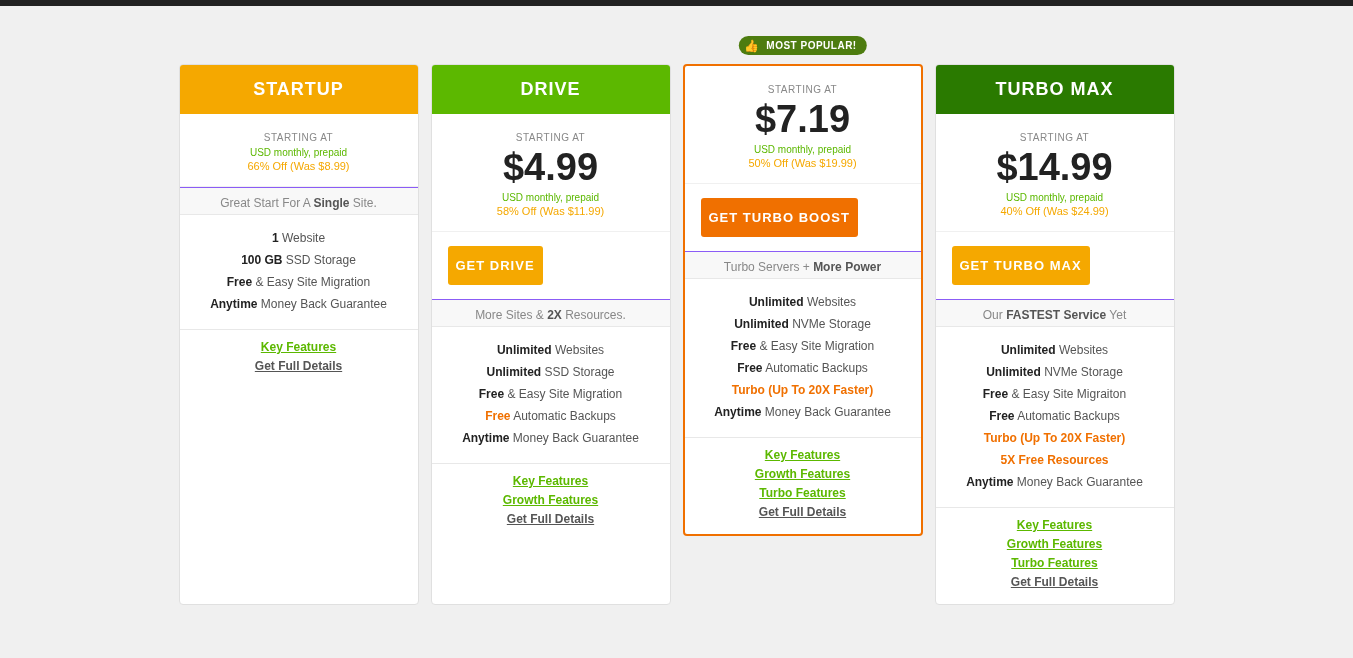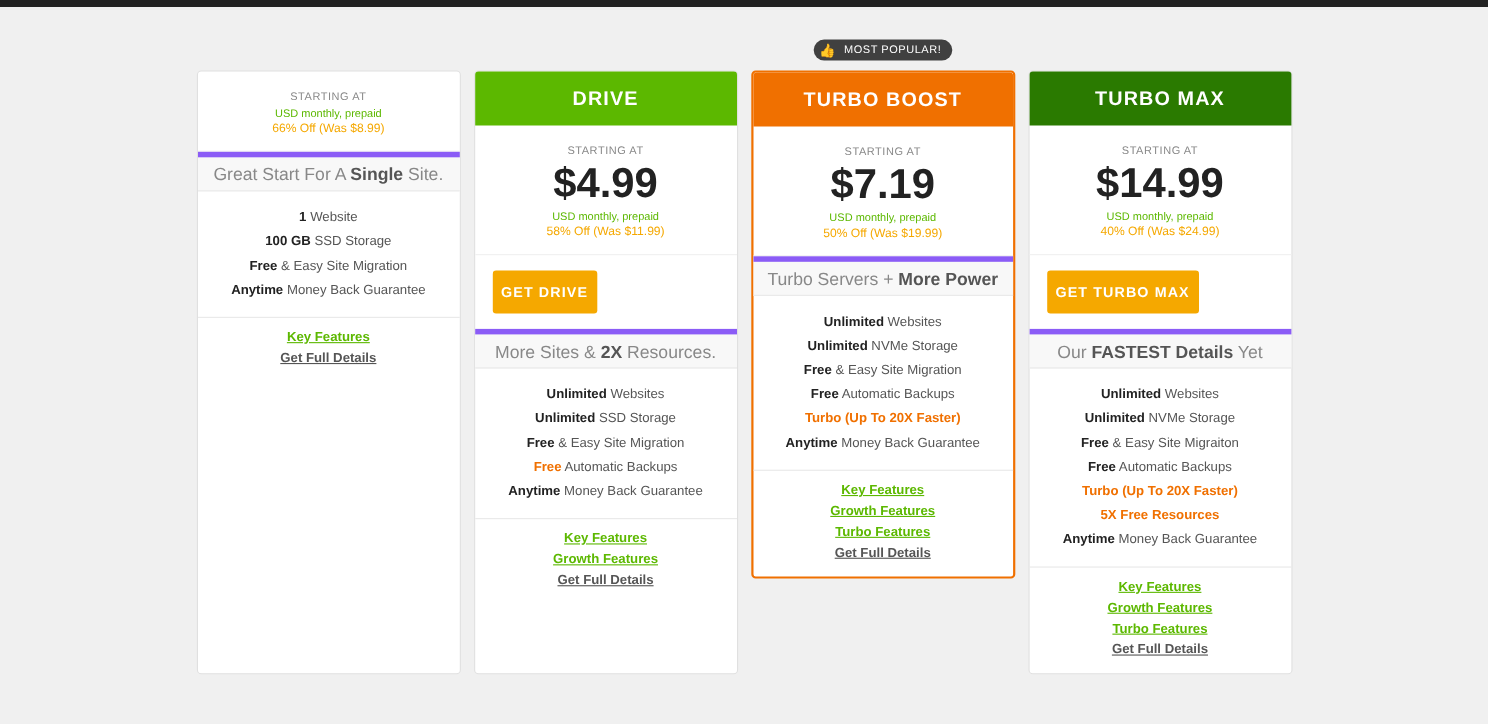--- a/index.html
+++ b/index.html
@@ -86,25 +86,25 @@
       cursor: pointer;
       color: #fff;
     }
     .btn-startup { background: #f5a800; }
     .btn-drive { background: #f5a800; }
     .btn-turboboost { background: #f07000; }
     .btn-turbomax { background: #f5a800; }
 
     .plan-tagline {
       text-align: center;
-      font-size: 16px;
+      font-size: 12px;
       color: #888;
       padding: 8px 10px 4px;
       background: #f8f8f8;
-      border-top: 5px solid #8b5cf6;
+      border-top: 1px solid #8b5cf6;
       border-bottom: 1px solid #e8e8e8;
     }
     .plan-tagline strong {
       font-weight: bold;
       color: #555;
     }
 
     .plan-features {
       padding: 16px 14px 10px;
       border-bottom: 1px solid #e8e8e8;
@@ -151,24 +151,24 @@
       text-decoration: underline;
       margin-top: 4px;
     }
 
     
     .most-popular-badge {
       position: absolute;
       top: -28px;
       left: 50%;
       transform: translateX(-50%);
-      background: #404040;
+      background: #4d7c0f;
       color: #fff;
       font-size: 10px;
-      font-weight: normal;
+      font-weight: bold;
       text-transform: uppercase;
       letter-spacing: 0.5px;
       padding: 4px 10px 4px 28px;
       border-radius: 20px;
       white-space: nowrap;
       z-index: 10;
     }
     .most-popular-badge::before {
       content: '👍';
       position: absolute;
@@ -192,20 +192,23 @@
       top: 0; left: 0;
     }
   </style>
 </head>
 <body>
 
 <div class="topbar"></div>
 
 <div class="plans-container" style="margin-top:14px;">
 <div class="plan-card">
+      <div class="plan-header header-startup">
+        <h2>STARTUP</h2>
+      </div>
       <div class="plan-pricing">
       <div class="starting-at">STARTING AT</div>
       <div class="price-note">USD monthly, prepaid</div>
       <div class="discount">66% Off (Was $8.99)</div>
     </div>
       <div class="plan-tagline">Great Start For A <strong>Single</strong> Site.</div>
       <div class="plan-features">
         <div class="feature-line"><strong>1</strong> Website</div>
         <div class="feature-line"><strong>100 GB</strong> SSD Storage</div>
         <div class="feature-line"><strong>Free</strong> &amp; Easy Site Migration</div>
@@ -237,29 +240,27 @@
       </div>
       <div class="plan-links">
         <a class="">Key Features</a>
         <a class="">Growth Features</a>
         <a class="full-details">Get Full Details</a>
       </div>
     </div>
     <div class="turboboost-wrapper">
       <div class="most-popular-badge">MOST POPULAR!</div>
       <div class="plan-card">
-        <div class="plan-header header-turboboost">
-          <h2>TURBO BOOST</h2>
-        </div>
         <div class="plan-pricing">
       <div class="starting-at">STARTING AT</div>
       <div class="price">$7.19</div>
       <div class="price-note">USD monthly, prepaid</div>
       <div class="discount">50% Off (Was $19.99)</div>
     </div>
+        <button class="cta-btn btn-turboboost">GET TURBO BOOST</button>
         <div class="plan-tagline">Turbo Servers + <strong>More Power</strong></div>
         <div class="plan-features">
           <div class="feature-line"><strong>Unlimited</strong> Websites</div>
           <div class="feature-line"><strong>Unlimited</strong> NVMe Storage</div>
           <div class="feature-line"><strong>Free</strong> &amp; Easy Site Migration</div>
           <div class="feature-line"><strong>Free</strong> Automatic Backups</div>
           <div class="feature-line"><span class="feature-turbo">Turbo (Up To 20X Faster)</span></div>
           <div class="feature-line"><strong>Anytime</strong> Money Back Guarantee</div>
         </div>
         <div class="plan-links">
@@ -274,21 +275,21 @@
       <div class="plan-header header-turbomax">
         <h2>TURBO MAX</h2>
       </div>
       <div class="plan-pricing">
       <div class="starting-at">STARTING AT</div>
       <div class="price">$14.99</div>
       <div class="price-note">USD monthly, prepaid</div>
       <div class="discount">40% Off (Was $24.99)</div>
     </div>
       <button class="cta-btn btn-turbomax">GET TURBO MAX</button>
-      <div class="plan-tagline">Our <strong>FASTEST</strong> <strong>Details</strong> Yet</div>
+      <div class="plan-tagline">Our <strong>FASTEST</strong> <strong>Service</strong> Yet</div>
       <div class="plan-features">
         <div class="feature-line"><strong>Unlimited</strong> Websites</div>
         <div class="feature-line"><strong>Unlimited</strong> NVMe Storage</div>
         <div class="feature-line"><strong>Free</strong> &amp; Easy Site Migraiton</div>
         <div class="feature-line"><strong>Free</strong> Automatic Backups</div>
         <div class="feature-line"><span class="feature-turbo">Turbo (Up To 20X Faster)</span></div>
         <div class="feature-line"><span class="feature-5x">5X Free Resources</span></div>
         <div class="feature-line"><strong>Anytime</strong> Money Back Guarantee</div>
       </div>
       <div class="plan-links">

